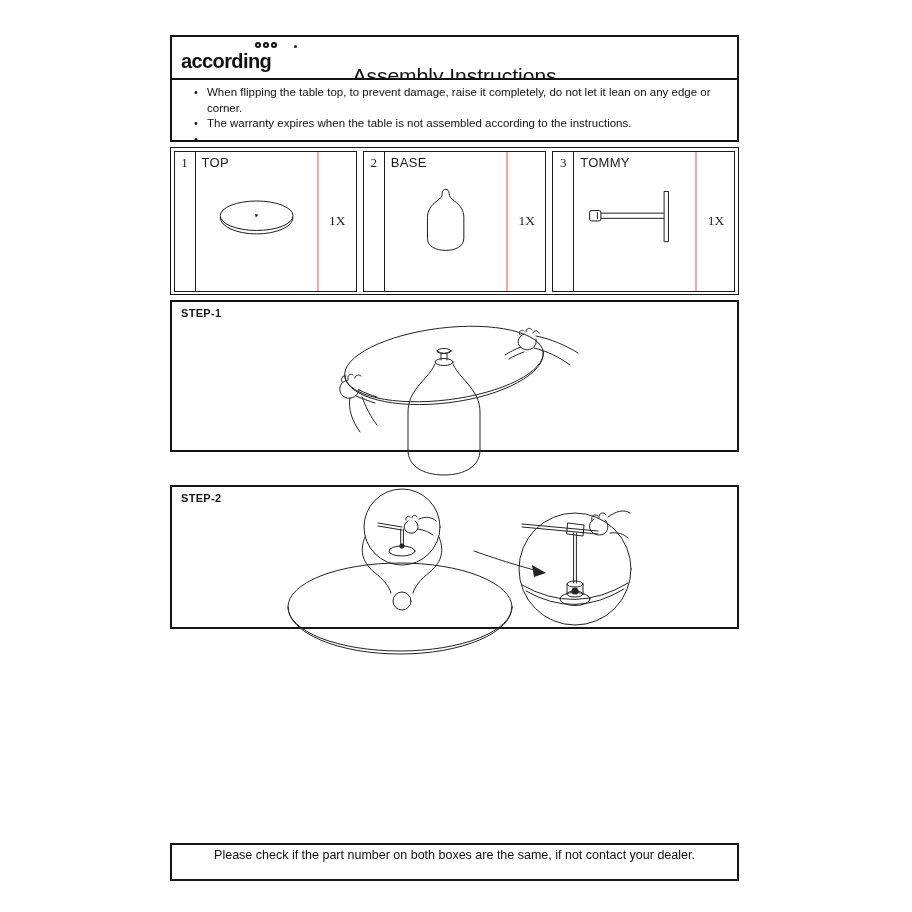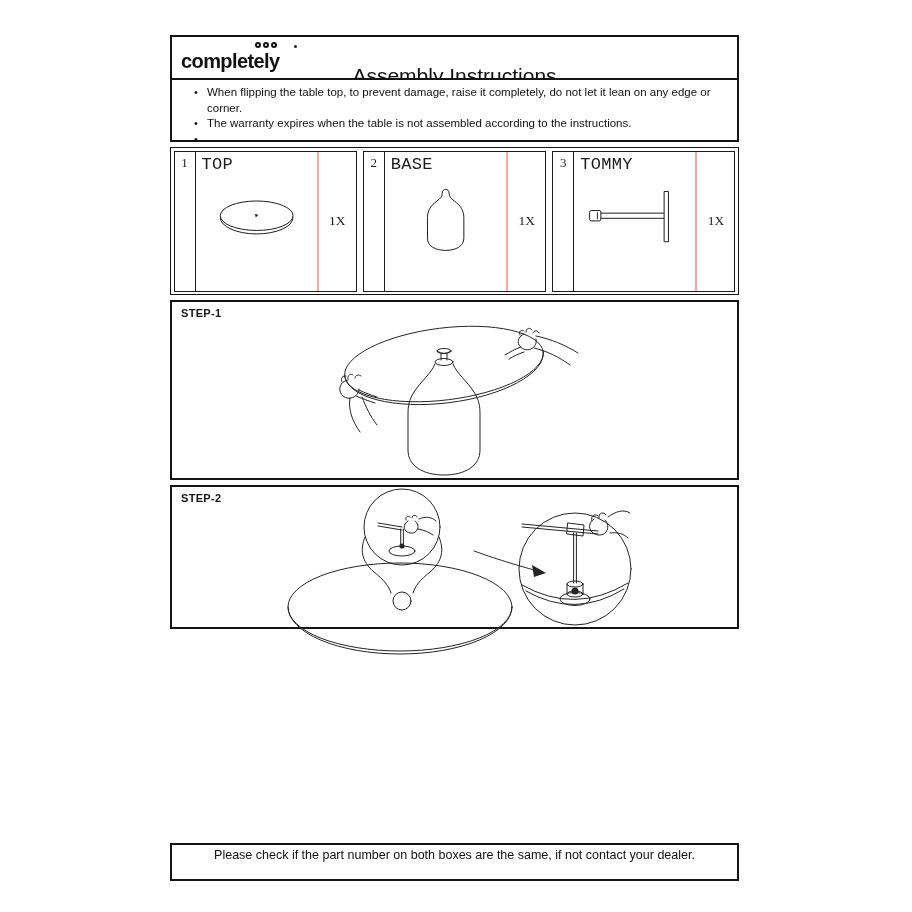--- a/index.html
+++ b/index.html
@@ -26,26 +26,26 @@
   
   .warn{top:43px;height:64px;padding:5px 8px 0 13px;}
   .warn-row{display:flex;font-size:11.5px;line-height:15.5px;color:#111;}
   .warn-bullet{width:22px;text-align:center;flex:none;font-size:11px;}
 
   
   .parts{top:112px;height:148px;border-width:1.5px;padding:2.5px;display:flex;gap:6px;}
   .part-box{flex:1;border:1px solid #1c1c1c;display:flex;min-width:0;background:#fff;}
   .part-num{width:20px;flex:none;border-right:1px solid #1c1c1c;font-family:"Liberation Serif",serif;font-size:13px;text-align:center;padding-top:3px;}
   .part-main{flex:1;position:relative;}
-  .part-label{position:absolute;left:6px;top:3px;font-family:Liberation Mono, monospace;font-size:17px;letter-spacing:0.3px;}
+  .part-label{position:absolute;left:6px;top:3px;font-family:Liberation Sans, sans-serif;font-size:13px;letter-spacing:0.3px;}
   .part-icon{position:absolute;left:0;top:10px;right:0;bottom:0;}
   .part-qty{width:37px;flex:none;border-left:2px solid #fca5a5;display:flex;align-items:center;justify-content:center;font-family:"Liberation Serif",serif;font-size:13.5px;}
 
   
-  .step1{top:265px;height:180px;}
+  .step1{top:265px;height:152px;}
   .step2{top:450px;height:144px;}
   .final{top:632px;height:171px;}
   .step-label{position:absolute;left:9px;top:5px;font-size:11px;font-weight:bold;letter-spacing:0.3px;color:#151515;}
   .fig{position:absolute;left:0;top:0;}
   .completed{position:absolute;right:9px;bottom:6px;font-size:13px;letter-spacing:0.2px;color:#151515;}
 
   
   .foot{top:808px;height:38px;text-align:center;font-size:12.5px;line-height:21px;color:#111;}
 
   svg *{vector-effect:non-scaling-stroke;}
@@ -56,21 +56,21 @@
 <div class="doc">
 
   <div class="panel hdr">
     <div class="logo">
       <div class="logo-dots">
           <span></span>
           <span></span>
           <span></span>
         </div>
       <div class="logo-tm"></div>
-      <div class="logo-text">completely</div>
+      <div class="logo-text">according</div>
     </div>
     <div class="hdr-title">Assembly Instructions</div>
   </div>
 
   <div class="panel warn">
     <div class="warn-row">
       <span class="warn-bullet">•</span>
       <span>When flipping the table top, to prevent damage, raise it completely, do not let it lean on any edge or corner.</span>
     </div>
     <div class="warn-row">

